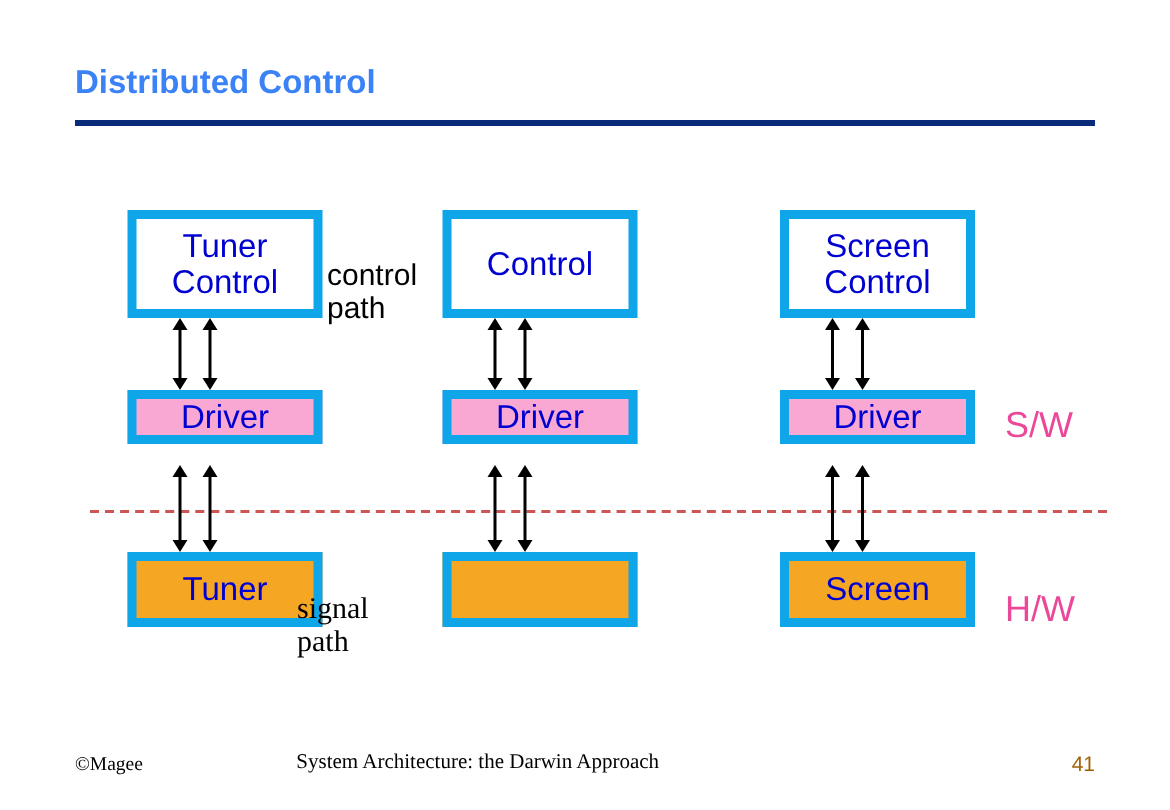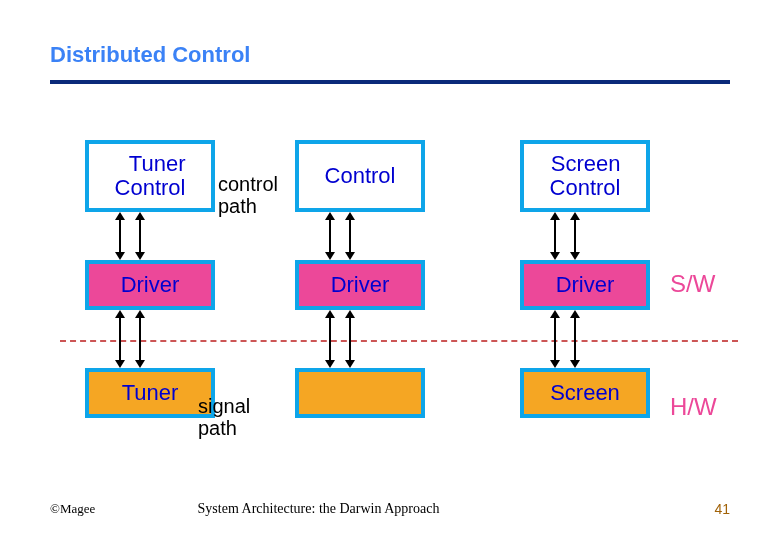--- a/index.html
+++ b/index.html
@@ -23,41 +23,41 @@
   .title-underline {
     position: absolute;
     left: 50px;
     top: 80px;
     width: 680px;
     height: 4px;
     background: #0a2a7a;
   }
   .box {
     position: absolute;
-    border: 4px solid #0ea5e9;
+    border: 6px solid #0ea5e9;
     display: flex;
     align-items: center;
     justify-content: center;
-    text-align: right;
+    text-align: center;
     box-sizing: border-box;
     line-height: 1.1;
   }
   .control-box {
     background: #fff;
     color: #0000d0;
     font-size: 22px;
     width: 130px;
     height: 72px;
   }
   .driver-box {
-    background: #ec4899;
+    background: #f9a8d4;
     color: #0000d0;
     font-size: 22px;
     width: 130px;
-    height: 50px;
+    height: 36px;
   }
   .hw-box {
     background: #f5a623;
     color: #0000d0;
     font-size: 22px;
     width: 130px;
     height: 50px;
   }
   .label {
     position: absolute;
@@ -145,21 +145,21 @@
 </div>
 <div class="box hw-box" style="left:295px; top:368px;">
   <span></span>
 </div>
 <div class="box hw-box" style="left:520px; top:368px;">
   <span>Screen</span>
 </div>
 
 <div class="side-label" style="left:670px; top:380px;margin-top:13px;">H/W</div>
 
-<div class="label" style="left:198px; top:395px;">
+<div class="label" style="left:198px; top:395px;font-family:Liberation Serif, serif;">
   <span>signal<br>path</span>
 </div>
 
 <svg class="connector" style="left:112px; top:212px; width:40px; height:48px;">
   <line x1="8" y1="5" x2="8" y2="43" stroke="#000" stroke-width="2"></line>
   <polygon points="8,0 3,8 13,8" fill="#000"></polygon>
   <polygon points="8,48 3,40 13,40" fill="#000"></polygon>
   <line x1="28" y1="5" x2="28" y2="43" stroke="#000" stroke-width="2"></line>
   <polygon points="28,0 23,8 33,8" fill="#000"></polygon>
   <polygon points="28,48 23,40 33,40" fill="#000"></polygon>

